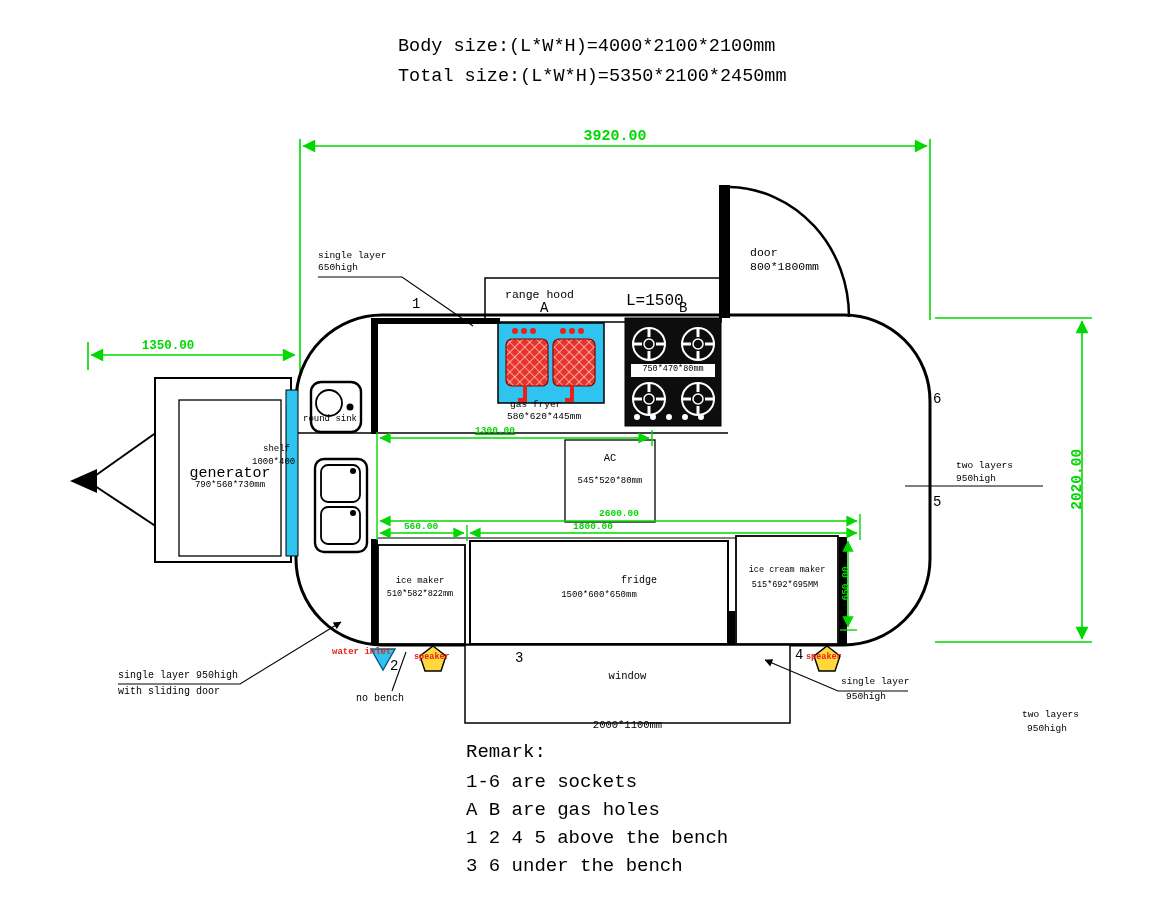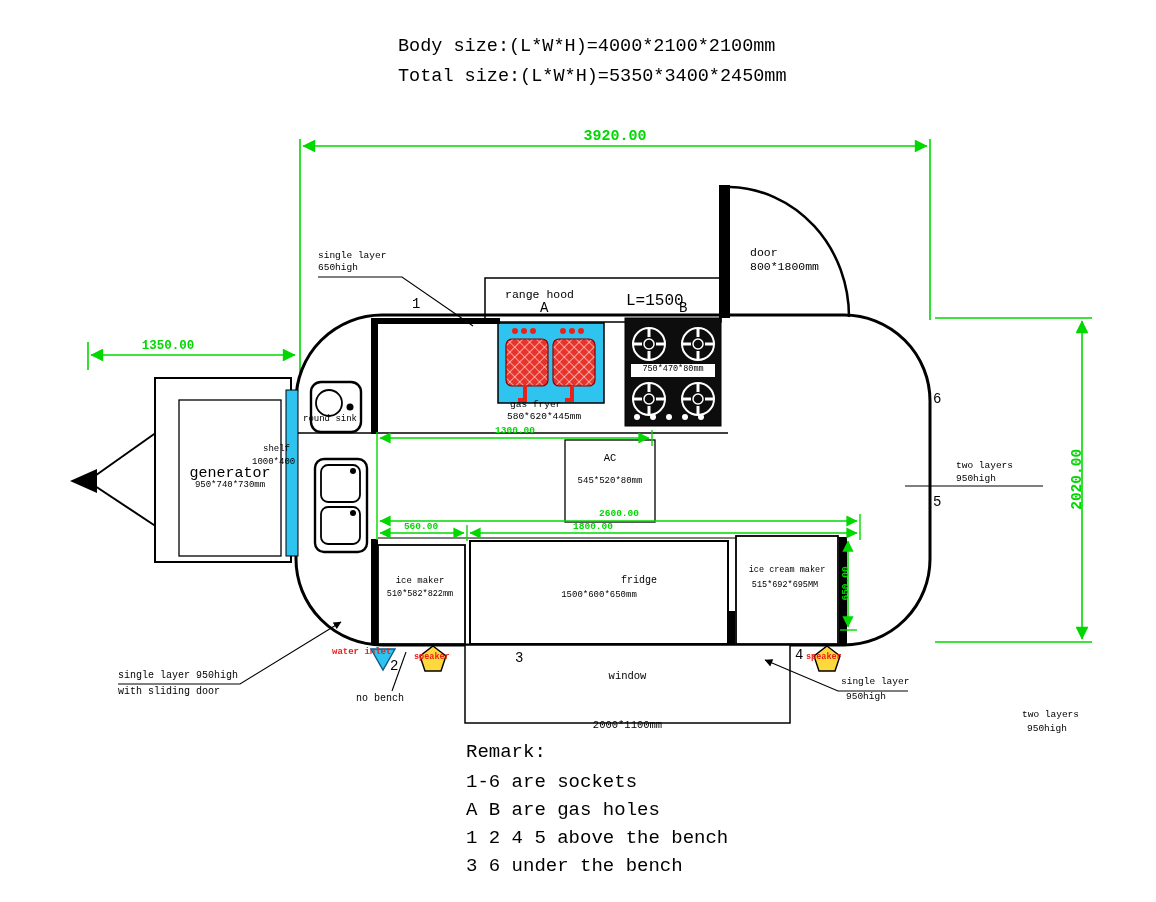--- a/index.html
+++ b/index.html
@@ -164,26 +164,26 @@
       <line x1="905" y1="486" x2="1043" y2="486"></line>
       <path d="M908 691 H838 L765 660" marker-end="url(#ab)"></path>
     </g>
 
     <polygon points="371,649 395,649 383,670" fill="#2fc3f0" stroke="#0b5a8a" stroke-width="1.4"></polygon>
     <polygon points="433,646 446,656 441,671 425,671 420,656" fill="#ffd83d" stroke="#000" stroke-width="1.4"></polygon>
     <polygon points="827,646 840,656 835,671 819,671 814,656" fill="#ffd83d" stroke="#000" stroke-width="1.4"></polygon>
   </svg>
 
   <div class="lbl" style="left:398px;top:36px;font-size:18.5px;">Body size:(L*W*H)=4000*2100*2100mm</div>
-  <div class="lbl" style="left:398px;top:66px;font-size:18.5px;">Total size:(L*W*H)=5350*3400*2450mm</div>
+  <div class="lbl" style="left:398px;top:66px;font-size:18.5px;">Total size:(L*W*H)=5350*2100*2450mm</div>
 
   <div class="lbl dim c" style="left:540px;top:128px;width:150px;font-size:15px;">3920.00</div>
   <div class="lbl dim c" style="left:118px;top:339px;width:100px;font-size:12.5px;">1350.00</div>
   <div class="lbl dim c rot" style="left:1031px;top:471px;width:92px;font-size:14.5px;">2020.00</div>
-  <div class="lbl dim c" style="left:480px;top:426px;width:70px;font-size:9.5px;">1300.00</div>
+  <div class="lbl dim c" style="left:460px;top:426px;width:70px;font-size:9.5px;text-decoration:underline;">1300.00</div>
   <div class="lbl dim c" style="left:583px;top:509px;width:72px;font-size:9.5px;">2600.00</div>
   <div class="lbl dim c" style="left:386px;top:522px;width:70px;font-size:9.5px;">560.00</div>
   <div class="lbl dim c" style="left:556px;top:522px;width:74px;font-size:9.5px;">1800.00</div>
   <div class="lbl dim c rot" style="left:817px;top:578px;width:58px;font-size:9.5px;">650.00</div>
 
   <div class="lbl" style="left:505px;top:288px;font-size:11.5px;">range hood</div>
   <div class="lbl" style="left:626px;top:292px;font-size:16px;">L=1500</div>
   <div class="lbl" style="left:750px;top:246px;font-size:11.5px;">door</div>
   <div class="lbl" style="left:750px;top:260px;font-size:11.5px;">800*1800mm</div>
   <div class="lbl" style="left:510px;top:400px;font-size:9.5px;">gas fryer</div>
@@ -191,21 +191,21 @@
   <div class="lbl c" style="left:631px;top:365px;width:84px;font-size:8.5px;">750*470*80mm</div>
   <div class="lbl c" style="left:565px;top:452px;width:90px;font-size:10.5px;">AC</div>
   <div class="lbl c" style="left:565px;top:476px;width:90px;font-size:9px;">545*520*80mm</div>
   <div class="lbl c" style="left:470px;top:575px;width:258px;font-size:10px;margin-left:40px;">fridge</div>
   <div class="lbl c" style="left:470px;top:590px;width:258px;font-size:9px;">1500*600*650mm</div>
   <div class="lbl c" style="left:372px;top:576px;width:96px;font-size:9px;">ice maker</div>
   <div class="lbl c" style="left:370px;top:590px;width:100px;font-size:8.5px;">510*582*822mm</div>
   <div class="lbl c" style="left:736px;top:566px;width:102px;font-size:8.5px;">ice cream maker</div>
   <div class="lbl c" style="left:736px;top:581px;width:98px;font-size:8.5px;">515*692*695MM</div>
   <div class="lbl c" style="left:179px;top:465px;width:102px;font-size:15px;">generator</div>
-  <div class="lbl c" style="left:172px;top:480px;width:116px;font-size:9px;">950*740*730mm</div>
+  <div class="lbl c" style="left:172px;top:480px;width:116px;font-size:9px;">790*560*730mm</div>
   <div class="lbl" style="left:303px;top:414px;font-size:9px;">round sink</div>
   <div class="lbl" style="left:263px;top:444px;font-size:9px;">shelf</div>
   <div class="lbl" style="left:252px;top:457px;font-size:9px;">1000*400</div>
   <div class="lbl c" style="left:465px;top:670px;width:325px;font-size:10.5px;">window</div>
   <div class="lbl c" style="left:465px;top:686px;width:325px;font-size:10.5px;margin-top:33px;">2000*1100mm</div>
   <div class="lbl red" style="left:332px;top:647px;font-size:9px;">water inlet</div>
   <div class="lbl red" style="left:414px;top:653px;font-size:8.5px;">speaker</div>
   <div class="lbl red" style="left:806px;top:653px;font-size:8.5px;">speaker</div>
 
   <div class="lbl" style="left:318px;top:251px;font-size:9.5px;">single layer</div>

